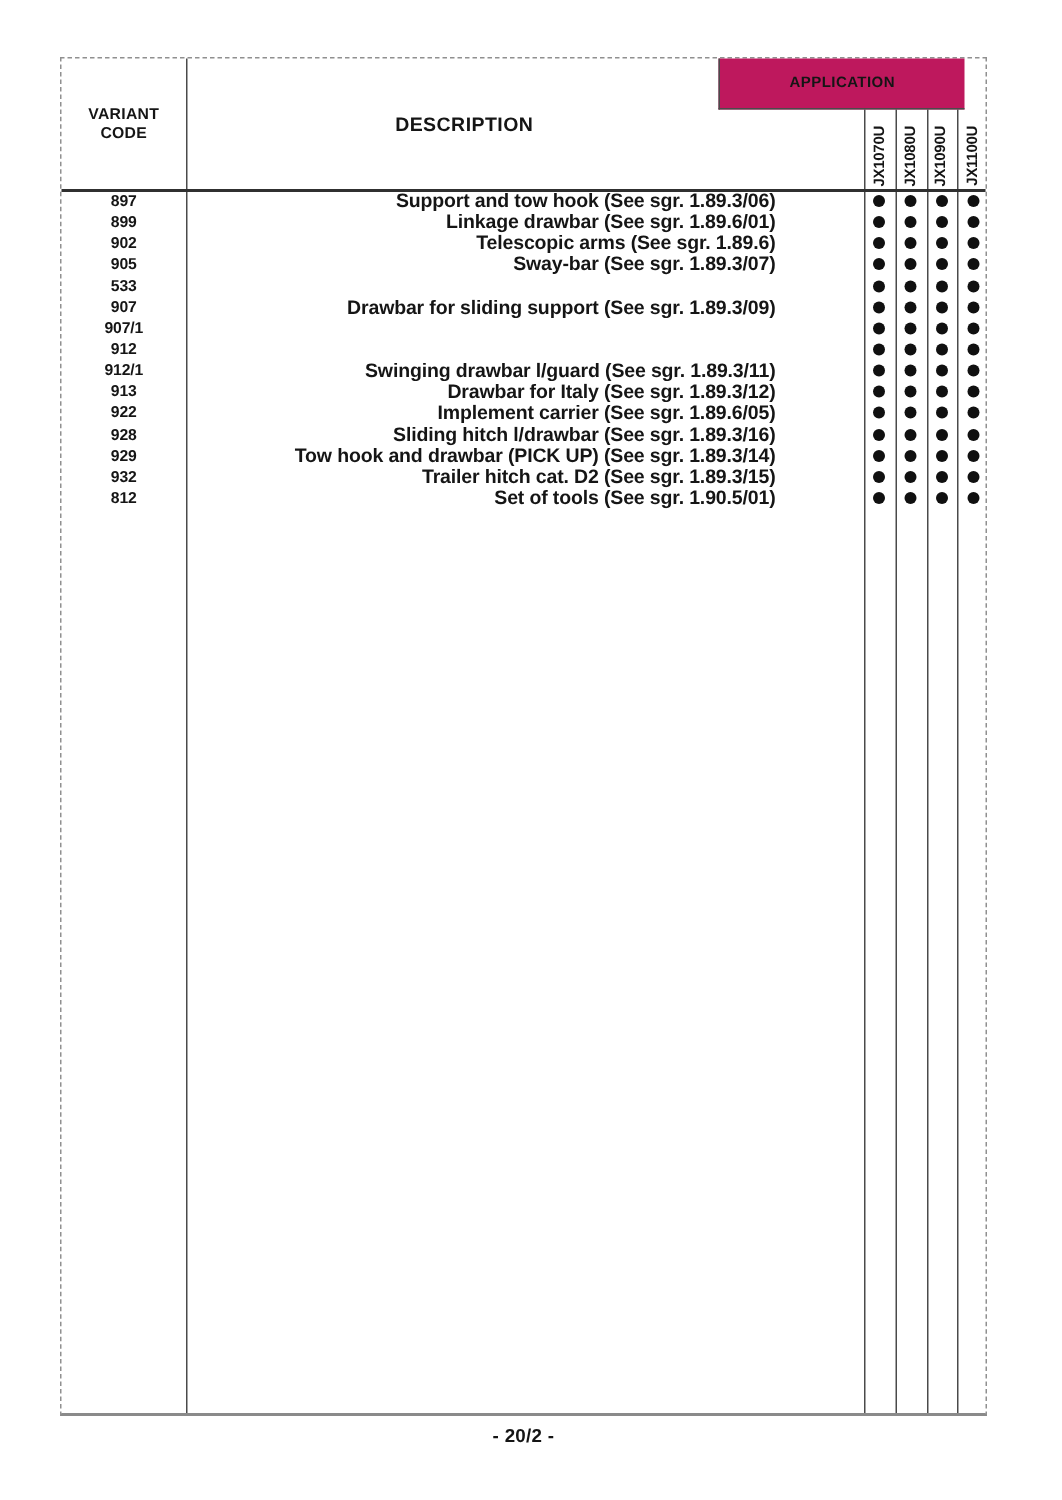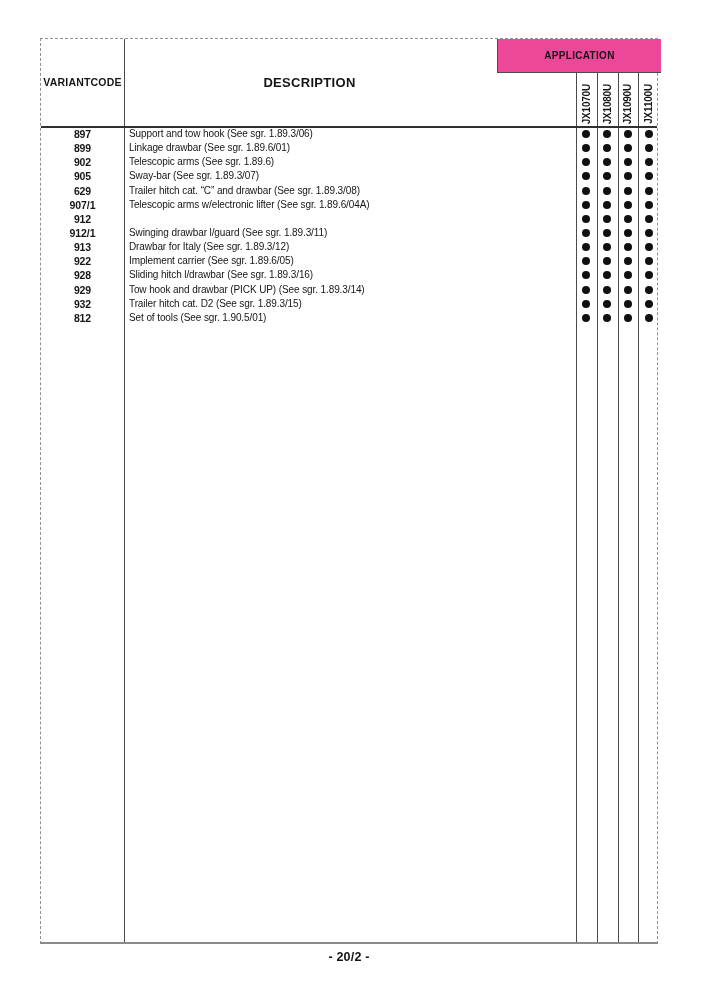--- a/index.html
+++ b/index.html
@@ -27,34 +27,34 @@
   .vline-app.c1 { left: 535px; }
   .vline-app.c2 { left: 556px; }
   .vline-app.c3 { left: 577px; }
   .vline-app.c4 { left: 597px; }
 
   
   .header-sep { position: absolute; left: 0; right: 0; top: 87px; height: 0; border-top: 2px solid #303030; }
 
   .variant-header {
     position: absolute; left: 0; top: 0; width: 83px; height: 87px;
-    display: flex; flex-direction: row; align-items: center; justify-content: center;
+    display: flex; flex-direction: column; align-items: center; justify-content: center;
     font-size: 10.5px; font-weight: bold; line-height: 13px; letter-spacing: 0.2px;
   }
   .desc-header {
     position: absolute; left: 83px; top: 0; width: 371px; height: 87px;
     display: flex; align-items: center; justify-content: center;
     font-size: 13px; font-weight: bold; letter-spacing: 0.3px;
   }
   .application-box {
-    position: absolute; left: 456px; top: 0; width: 164px; height: 34px;
+    position: absolute; left: 438px; top: 0; width: 164px; height: 34px;
     border-left: 1px solid #4a4a4a; border-bottom: 1px solid #4a4a4a;
     display: flex; align-items: center; justify-content: center;
     font-size: 10px; font-weight: bold; letter-spacing: 0.3px;
-    background: #ec4899;
+    background: #be185d;
   }
   .app-labels { position: absolute; left: 535px; top: 34px; width: 83px; height: 53px; display: flex; }
   .app-label-cell {
     width: 20.75px; height: 53px; overflow: hidden;
     display: flex; align-items: flex-end; justify-content: center;
   }
   .app-label {
     writing-mode: vertical-rl; transform: rotate(180deg);
     font-size: 10px; font-weight: bold; letter-spacing: -0.2px;
     white-space: nowrap; padding-top: 2px;
@@ -63,22 +63,22 @@
   
   .rows { position: absolute; left: 0; top: 88px; right: 0; }
   .row { position: relative; height: 14.15px; }
   .cell-code {
     position: absolute; left: 0; top: 0; width: 83px; height: 100%;
     text-align: center; font-size: 10.5px; font-weight: bold; line-height: 14.15px;
     letter-spacing: -0.1px;
   }
   .cell-desc {
     position: absolute; left: 88px; top: 0; right: 140px; height: 100%;
-    font-size: 10px; font-weight: normal; line-height: 14.15px;
-    letter-spacing: -0.1px; white-space: nowrap; overflow: hidden;
+    font-size: 13px; font-weight: bold; line-height: 14.15px;
+    letter-spacing: -0.1px; white-space: nowrap; overflow: hidden; text-align: right;
   }
   .cell-dots { position: absolute; left: 535px; top: 0; width: 83px; height: 100%; display: flex; }
   .dotcell { width: 20.75px; height: 100%; display: flex; align-items: center; justify-content: center; }
   .dot { width: 8px; height: 8px; border-radius: 50%; background: #101010; }
 
   
   .page-footer {
     position: absolute; left: 40px; top: 950px; width: 618px;
     text-align: center; font-size: 12.5px; font-weight: bold; letter-spacing: 0.2px;
   }
@@ -192,42 +192,58 @@
             <span class="dotcell">
               <span class="dot" style="background: rgb(16, 16, 16);"></span>
             </span>
             <span class="dotcell">
               <span class="dot" style="background: rgb(16, 16, 16);"></span>
             </span>
           </div>
   </div>
 
   <div class="row">
-    <div class="cell-code">629</div>
-    <div class="cell-desc">Trailer hitch cat. “C” and drawbar (See sgr. 1.89.3/08)</div>
-    <div class="cell-dots">
-            <span class="dotcell">
-              <span class="dot" style="background: rgb(16, 16, 16);"></span>
-            </span>
-            <span class="dotcell">
-              <span class="dot" style="background: rgb(16, 16, 16);"></span>
-            </span>
-            <span class="dotcell">
-              <span class="dot" style="background: rgb(16, 16, 16);"></span>
-            </span>
-            <span class="dotcell">
-              <span class="dot" style="background: rgb(16, 16, 16);"></span>
-            </span>
-          </div>
-  </div>
-
+    <div class="cell-code">533</div>
+    <div class="cell-dots">
+            <span class="dotcell">
+              <span class="dot" style="background: rgb(16, 16, 16);"></span>
+            </span>
+            <span class="dotcell">
+              <span class="dot" style="background: rgb(16, 16, 16);"></span>
+            </span>
+            <span class="dotcell">
+              <span class="dot" style="background: rgb(16, 16, 16);"></span>
+            </span>
+            <span class="dotcell">
+              <span class="dot" style="background: rgb(16, 16, 16);"></span>
+            </span>
+          </div>
+  </div>
+
+  <div class="row">
+    <div class="cell-code">907</div>
+    <div class="cell-desc">Drawbar for sliding support (See sgr. 1.89.3/09)</div>
+    <div class="cell-dots">
+            <span class="dotcell">
+              <span class="dot" style="background: rgb(16, 16, 16);"></span>
+            </span>
+            <span class="dotcell">
+              <span class="dot" style="background: rgb(16, 16, 16);"></span>
+            </span>
+            <span class="dotcell">
+              <span class="dot" style="background: rgb(16, 16, 16);"></span>
+            </span>
+            <span class="dotcell">
+              <span class="dot" style="background: rgb(16, 16, 16);"></span>
+            </span>
+          </div>
+  </div>
 
   <div class="row">
     <div class="cell-code">907/1</div>
-    <div class="cell-desc">Telescopic arms w/electronic lifter (See sgr. 1.89.6/04A)</div>
     <div class="cell-dots">
             <span class="dotcell">
               <span class="dot" style="background: rgb(16, 16, 16);"></span>
             </span>
             <span class="dotcell">
               <span class="dot" style="background: rgb(16, 16, 16);"></span>
             </span>
             <span class="dotcell">
               <span class="dot" style="background: rgb(16, 16, 16);"></span>
             </span>

